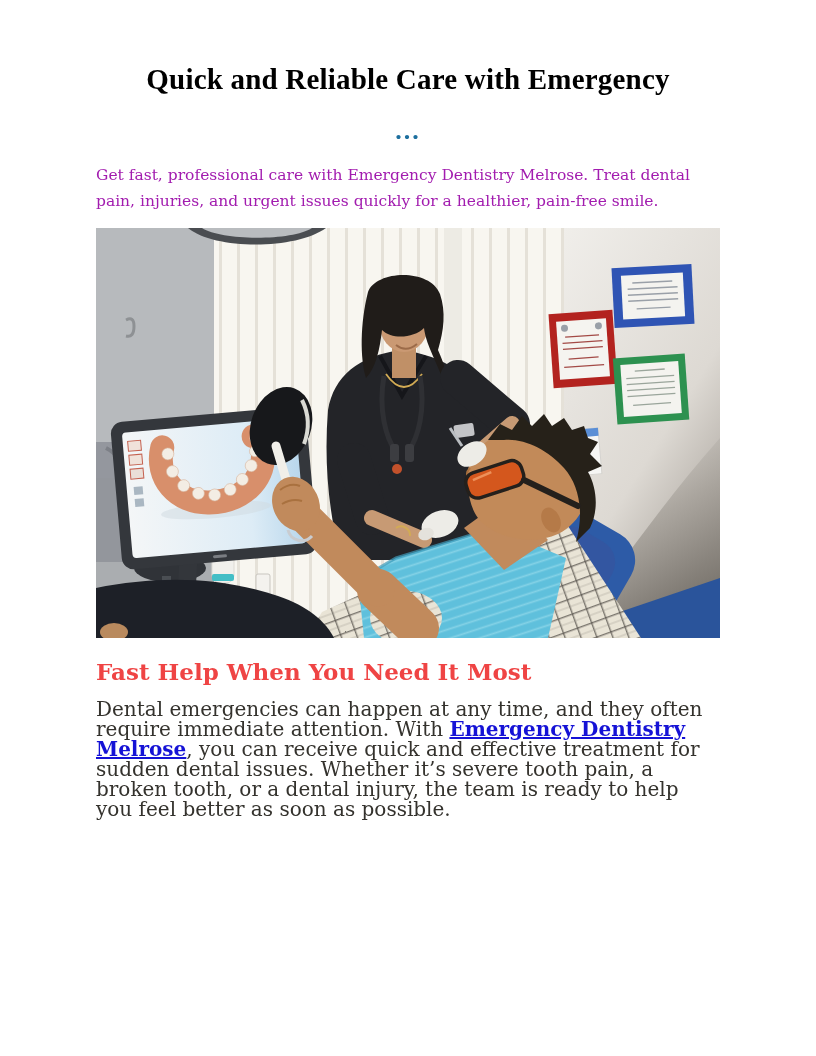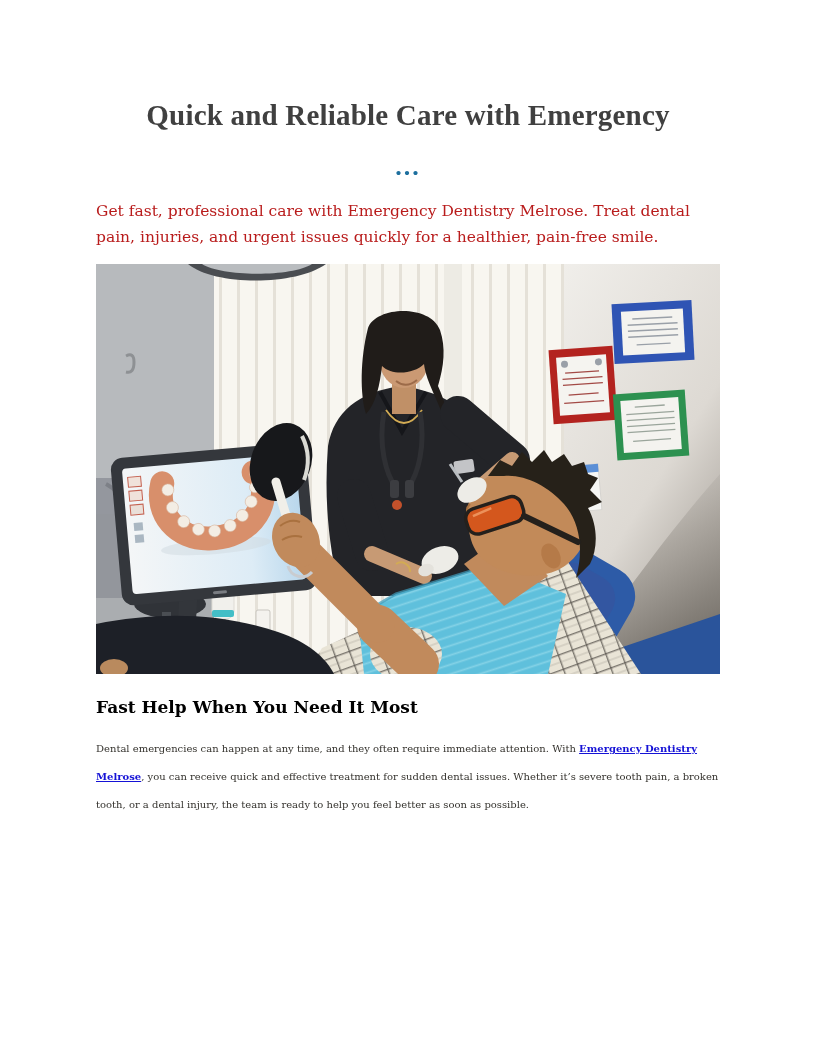--- a/index.html
+++ b/index.html
@@ -3,43 +3,43 @@
 <meta charset="utf-8">
 <style>
   html,body { margin:0; padding:0; background:#ffffff; }
   .page {
     position:relative; width:816px; height:1056px; margin:0 auto;
     background:#ffffff; overflow:hidden;
     font-family:"DejaVu Serif", serif;
   }
   .content { position:absolute; left:96px; top:0; width:624px; }
   .doc-title {
-    margin:96px 0 0 0; text-align:center;
+    margin:60px 0 0 0; text-align:center;
     font-family:"Liberation Serif", serif;
     font-size:29px; line-height:39px; font-weight:700;
-    color:#404040; letter-spacing:0.2px;
+    color:#000000; letter-spacing:0.2px;
   }
   .dots-separator {
     margin-top:20px; text-align:center;
     font-family:"Liberation Serif", serif;
     font-weight:700; font-size:26px; line-height:24px;
     letter-spacing:2px; color:#1d6f9e;
   }
   .intro-paragraph {
-    margin:19px 0 0 0; font-size:15.5px; line-height:26px; color:#b91c1c;
+    margin:19px 0 0 0; font-size:15.5px; line-height:26px; color:#a21caf;
   }
   .hero-figure { margin:14px 0 0 0; width:624px; height:410px; display:block; }
   .hero-figure svg { display:block; }
   .section-heading {
-    margin:18px 0 0 0; font-size:17px; line-height:31px;
-    font-weight:700; color:#000000;
+    margin:18px 0 0 0; font-size:23px; line-height:31px;
+    font-weight:700; color:#ef4444;
   }
   .section-heading.second { margin-top:20px; }
   .body-paragraph {
-    margin:12px 0 0 0; font-size:10px; line-height:28px; color:#34322d;
+    margin:12px 0 0 0; font-size:20px; line-height:20px; color:#34322d;
   }
   .inline-link {
     color:#1512d6; font-weight:700; text-decoration:underline; cursor:pointer;
   }
 </style>
 </head>
 <body>
 
 <div class="page">
   <div class="content">

